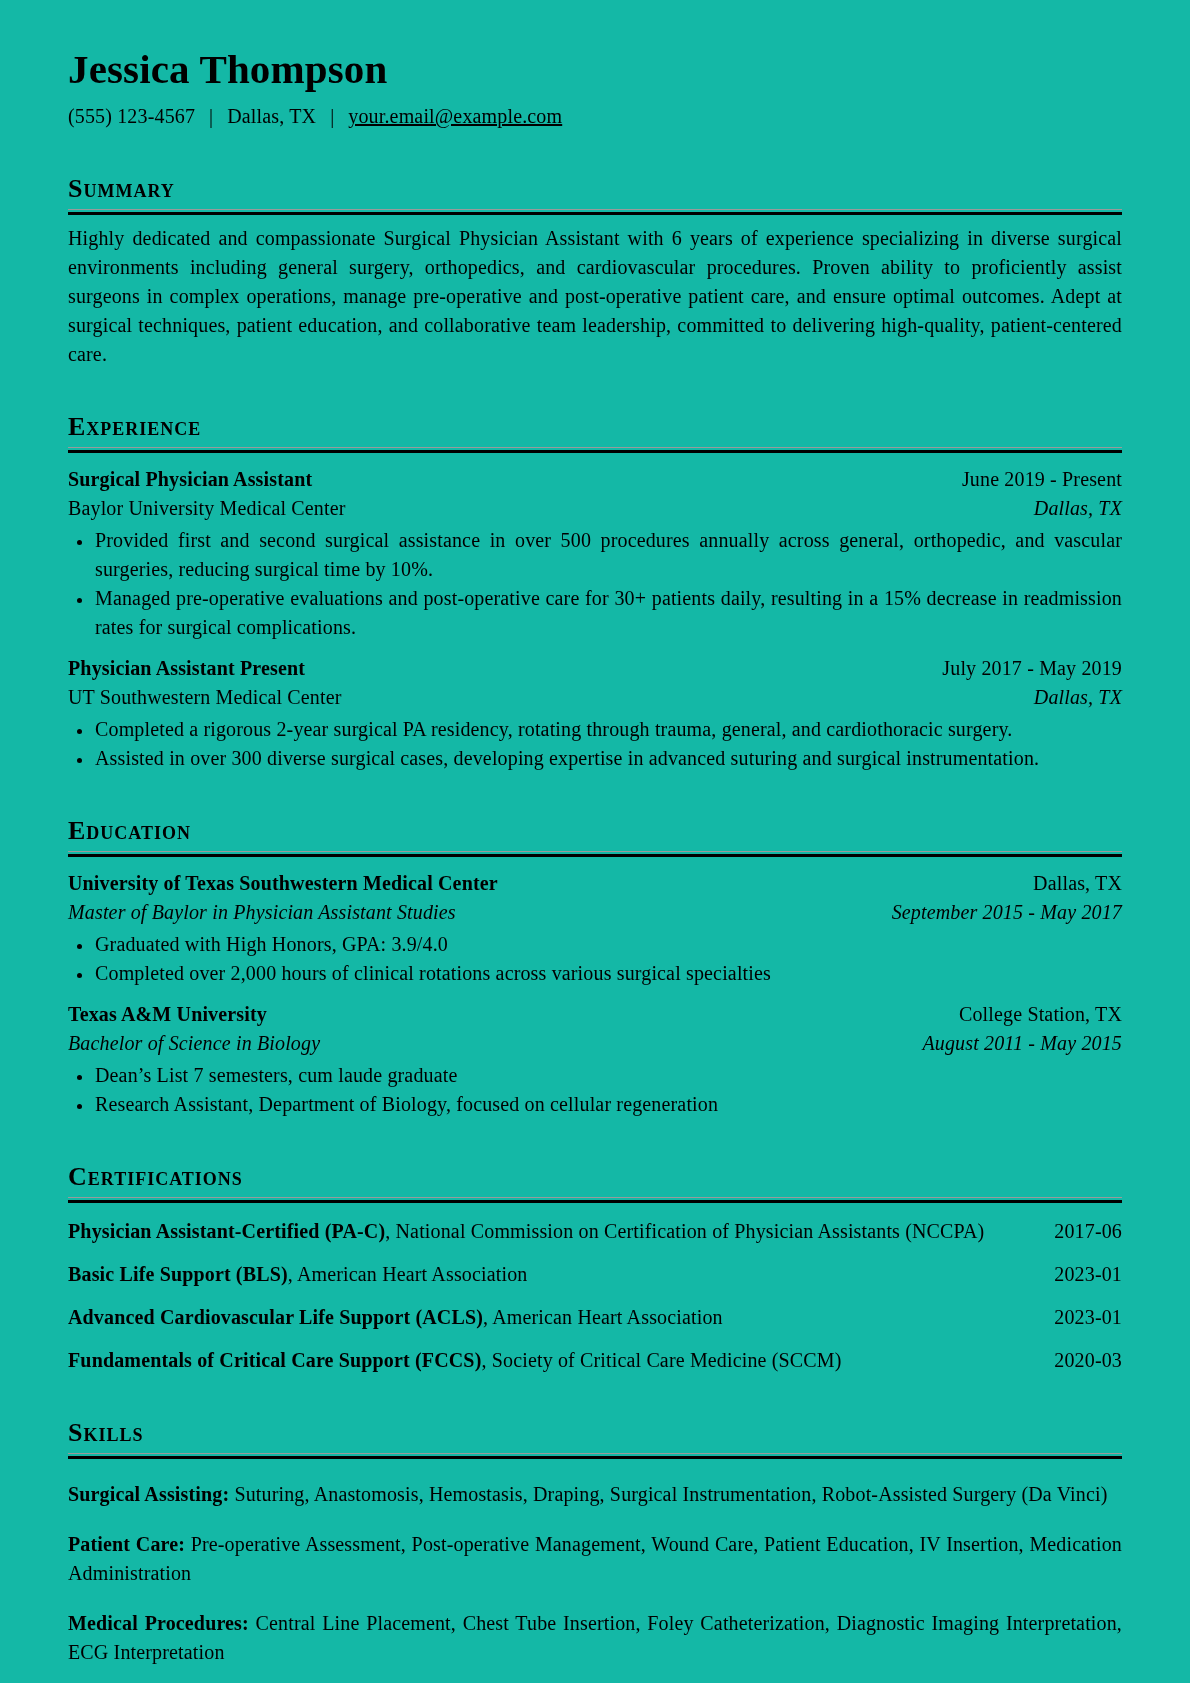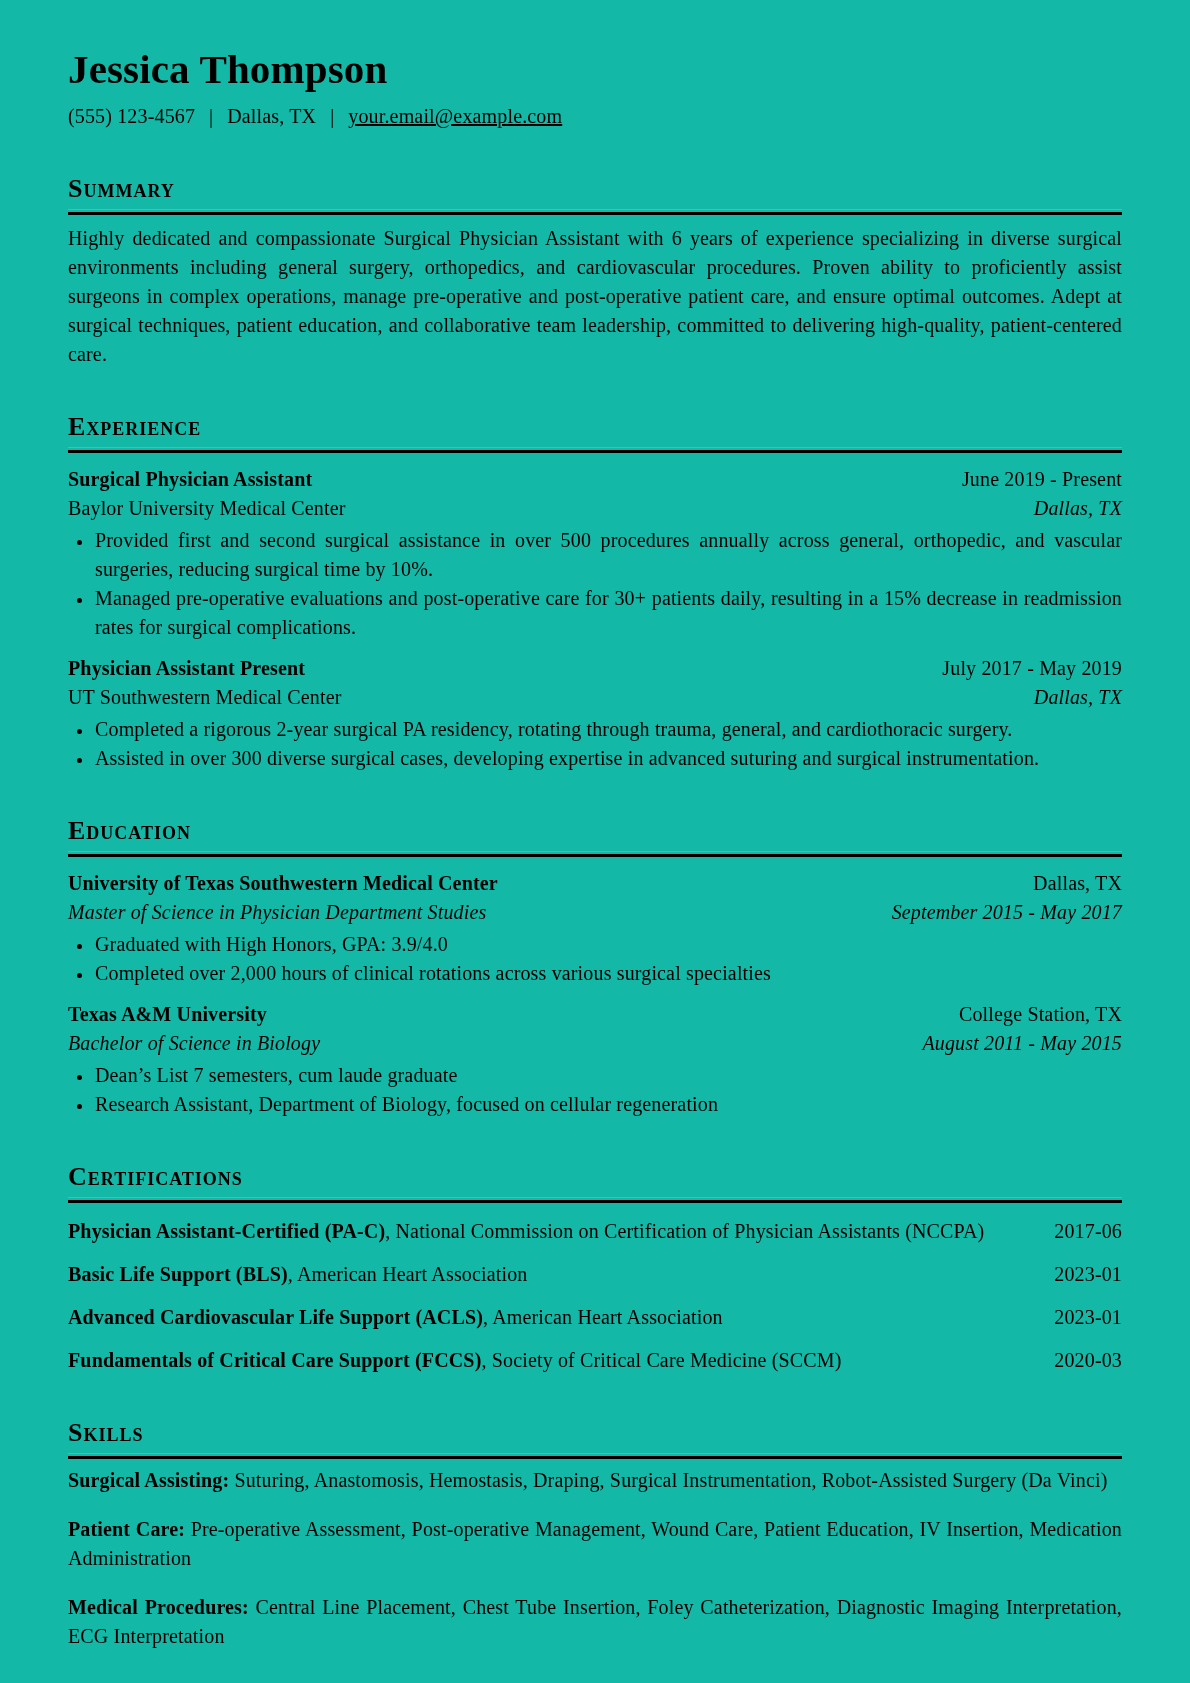--- a/index.html
+++ b/index.html
@@ -76,21 +76,21 @@
   .cert {
     display: flex;
     justify-content: space-between;
     align-items: flex-end;
     margin-top: 14px;
   }
   .cert .cert-text { flex: 1 1 auto; }
   .cert .cert-date { white-space: nowrap; }
   
   .skill {
-    margin-top: 7px;
+    margin-top: 21px;
     text-align: justify;
   }
 </style>
 </head>
 <body>
 
 <div class="page">
 
   <header>
     <h1 class="name">Jessica Thompson</h1>
@@ -143,21 +143,21 @@
   <section>
     <h2 class="sec-title">Education</h2>
     <div class="sec-rule"></div>
 
     <div class="entry">
       <div class="entry-row">
         <span class="bold">University of Texas Southwestern Medical Center</span>
         <span class="rt">Dallas, TX</span>
       </div>
       <div class="entry-row">
-        <span class="it">Master of Science in Physician Department Studies</span>
+        <span class="it">Master of Baylor in Physician Assistant Studies</span>
         <span class="rt it">September 2015 - May 2017</span>
       </div>
       <ul class="bullets">
         <li>Graduated with High Honors, GPA: 3.9/4.0</li>
         <li>Completed over 2,000 hours of clinical rotations across various surgical specialties</li>
       </ul>
     </div>
 
     <div class="entry">
       <div class="entry-row">

